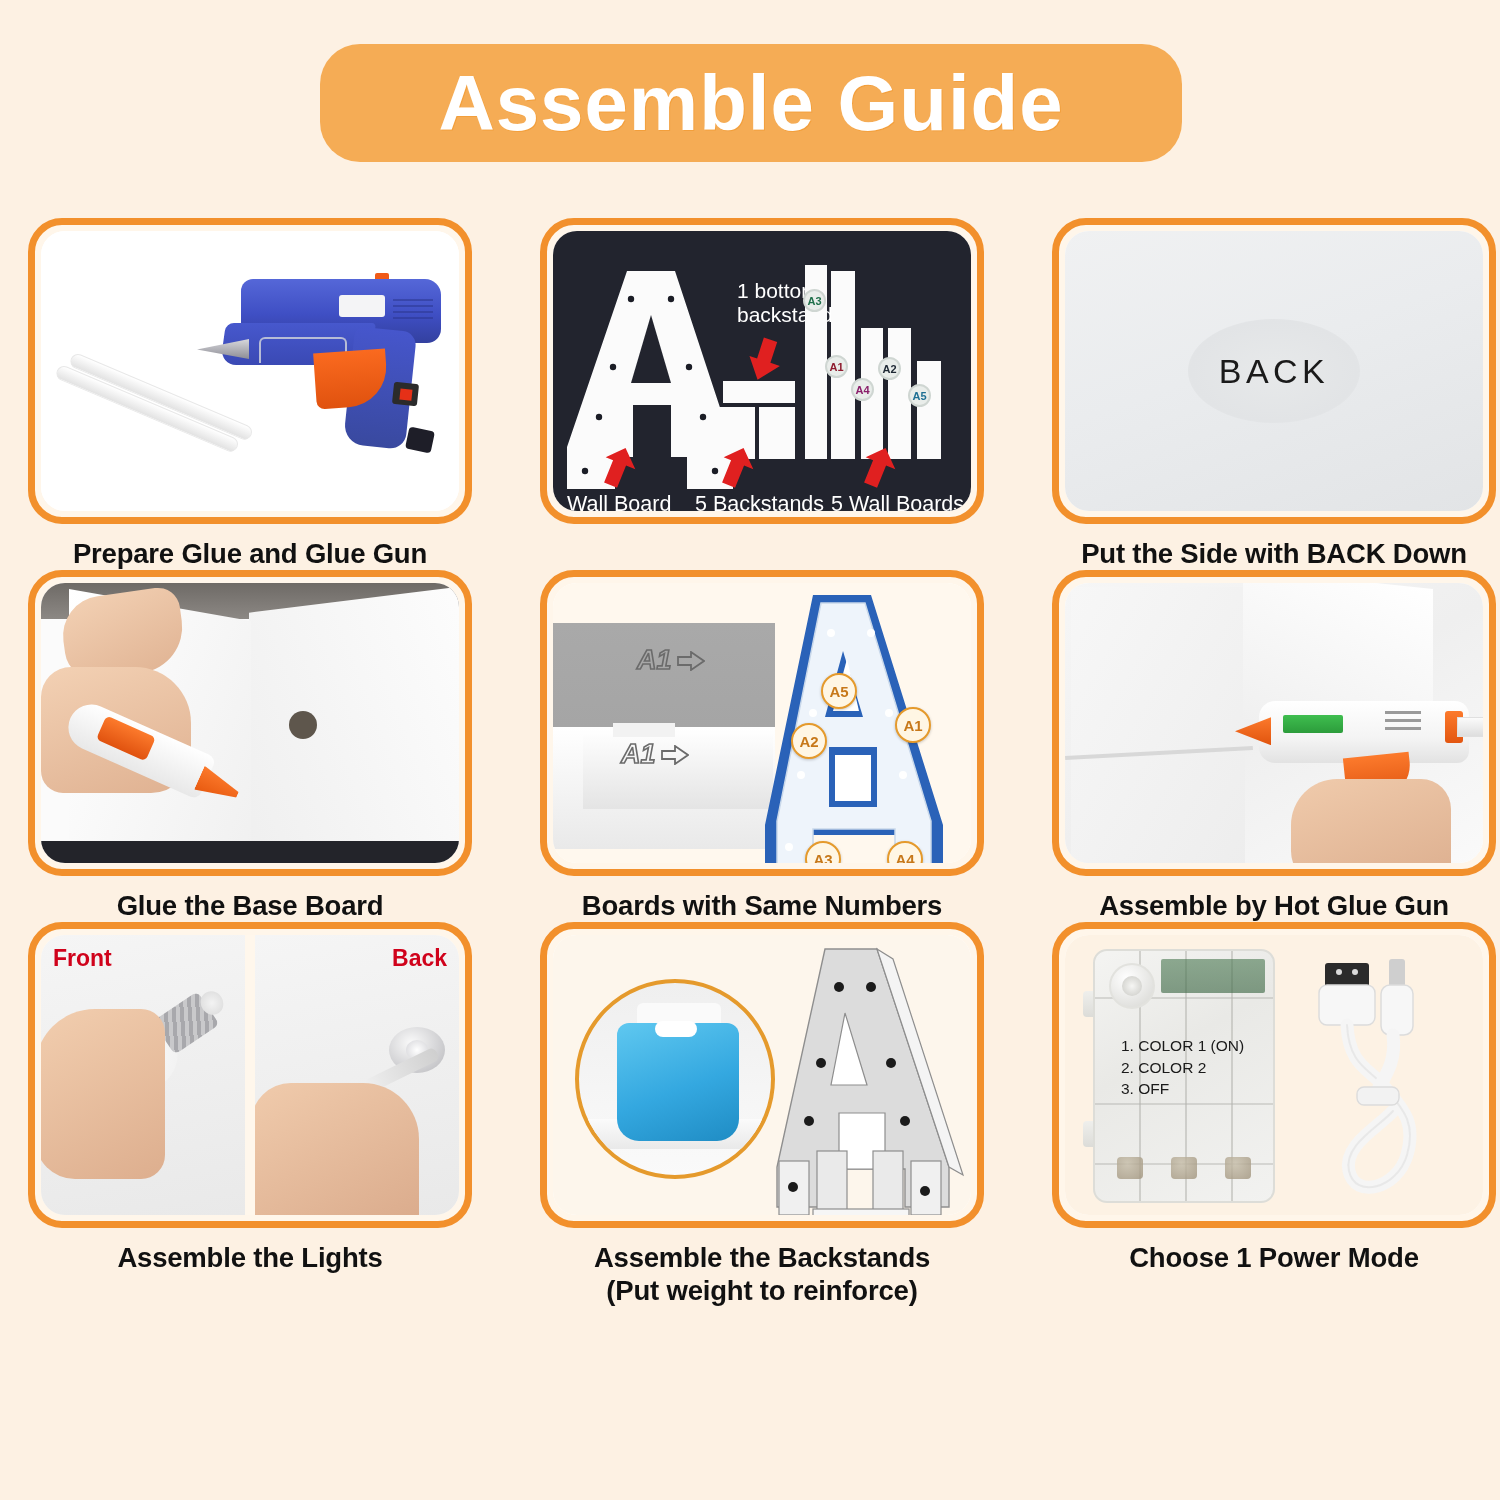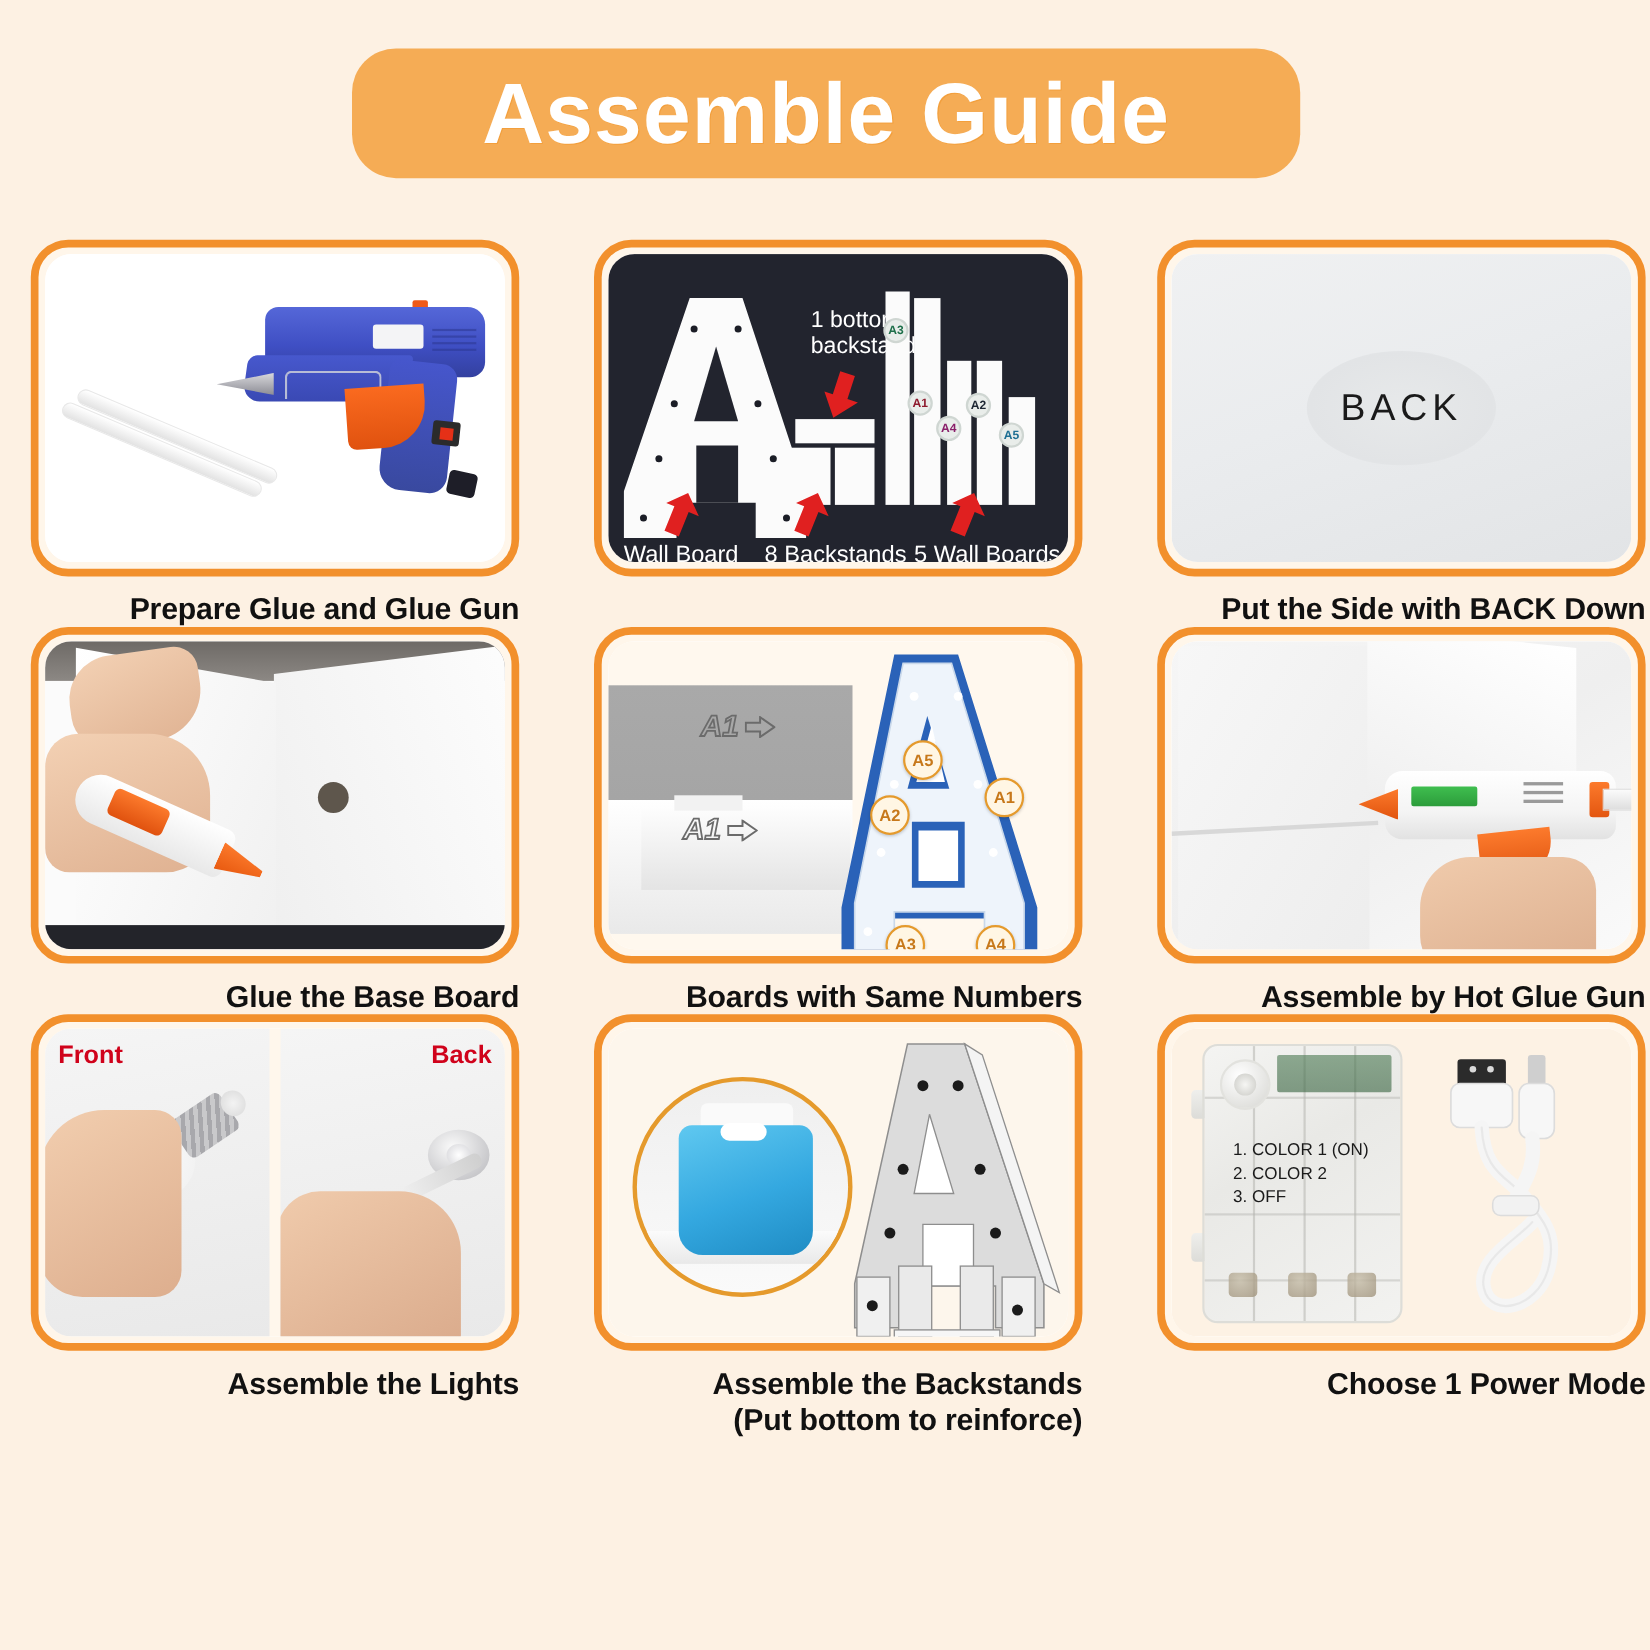--- a/index.html
+++ b/index.html
@@ -55,21 +55,21 @@
   .panel-inner {
     width: 100%; height: 100%;
     border-radius: 24px;
     overflow: hidden;
     position: relative;
     background: #FFFFFF;
   }
 
   .caption {
     width: 444px;
-    text-align: right;
+    text-align: center;
     margin-top: 14px;
     font-size: 27.5px;
     font-weight: bold;
     color: #111111;
     line-height: 1.17;
     letter-spacing: -0.2px;
   }
   .caption span { display: block; }
 
   
@@ -435,21 +435,21 @@
             <path d="M8,40 L22,40 L22,16 L32,16 L15,0 L0,16 L8,16 Z" fill="#E02020" transform="rotate(22 16 20)"></path>
           </svg>
           <svg class="c" style="left:168px; top:216px;" width="34" height="42">
             <path d="M8,40 L22,40 L22,16 L32,16 L15,0 L0,16 L8,16 Z" fill="#E02020" transform="rotate(22 16 20)"></path>
           </svg>
           <svg class="c" style="left:310px; top:216px;" width="34" height="42">
             <path d="M8,40 L22,40 L22,16 L32,16 L15,0 L0,16 L8,16 Z" fill="#E02020" transform="rotate(22 16 20)"></path>
           </svg>
 
           <div class="bot-label" style="left:14px; top:261px;">Wall Board</div>
-          <div class="bot-label" style="left:142px; top:261px;">8 Backstands</div>
+          <div class="bot-label" style="left:142px; top:261px;">5 Backstands</div>
           <div class="bot-label" style="left:278px; top:261px;">5 Wall Boards</div>
         </div>
       </div>
     </div>
   </div>
 
   <div class="cell row1">
     <div class="panel">
       <div class="panel-inner">
         <div class="back-scene">
@@ -628,21 +628,21 @@
               <circle cx="146" cy="176" r="5" fill="#1B1B1B"></circle>
               <circle cx="34" cy="242" r="5" fill="#1B1B1B"></circle>
               <circle cx="166" cy="246" r="5" fill="#1B1B1B"></circle>
             </svg>
           </div>
         </div>
       </div>
     </div>
     <div class="caption">
       <span>Assemble the Backstands</span>
-      <span>(Put bottom to reinforce)</span>
+      <span>(Put weight to reinforce)</span>
     </div>
   </div>
 
   <div class="cell row2">
     <div class="panel">
       <div class="panel-inner">
         <div class="p9">
           <div class="bat-lug" style="left:18px; top:56px;"></div>
           <div class="bat-lug" style="left:18px; top:186px;"></div>
           <div class="bat-box">

